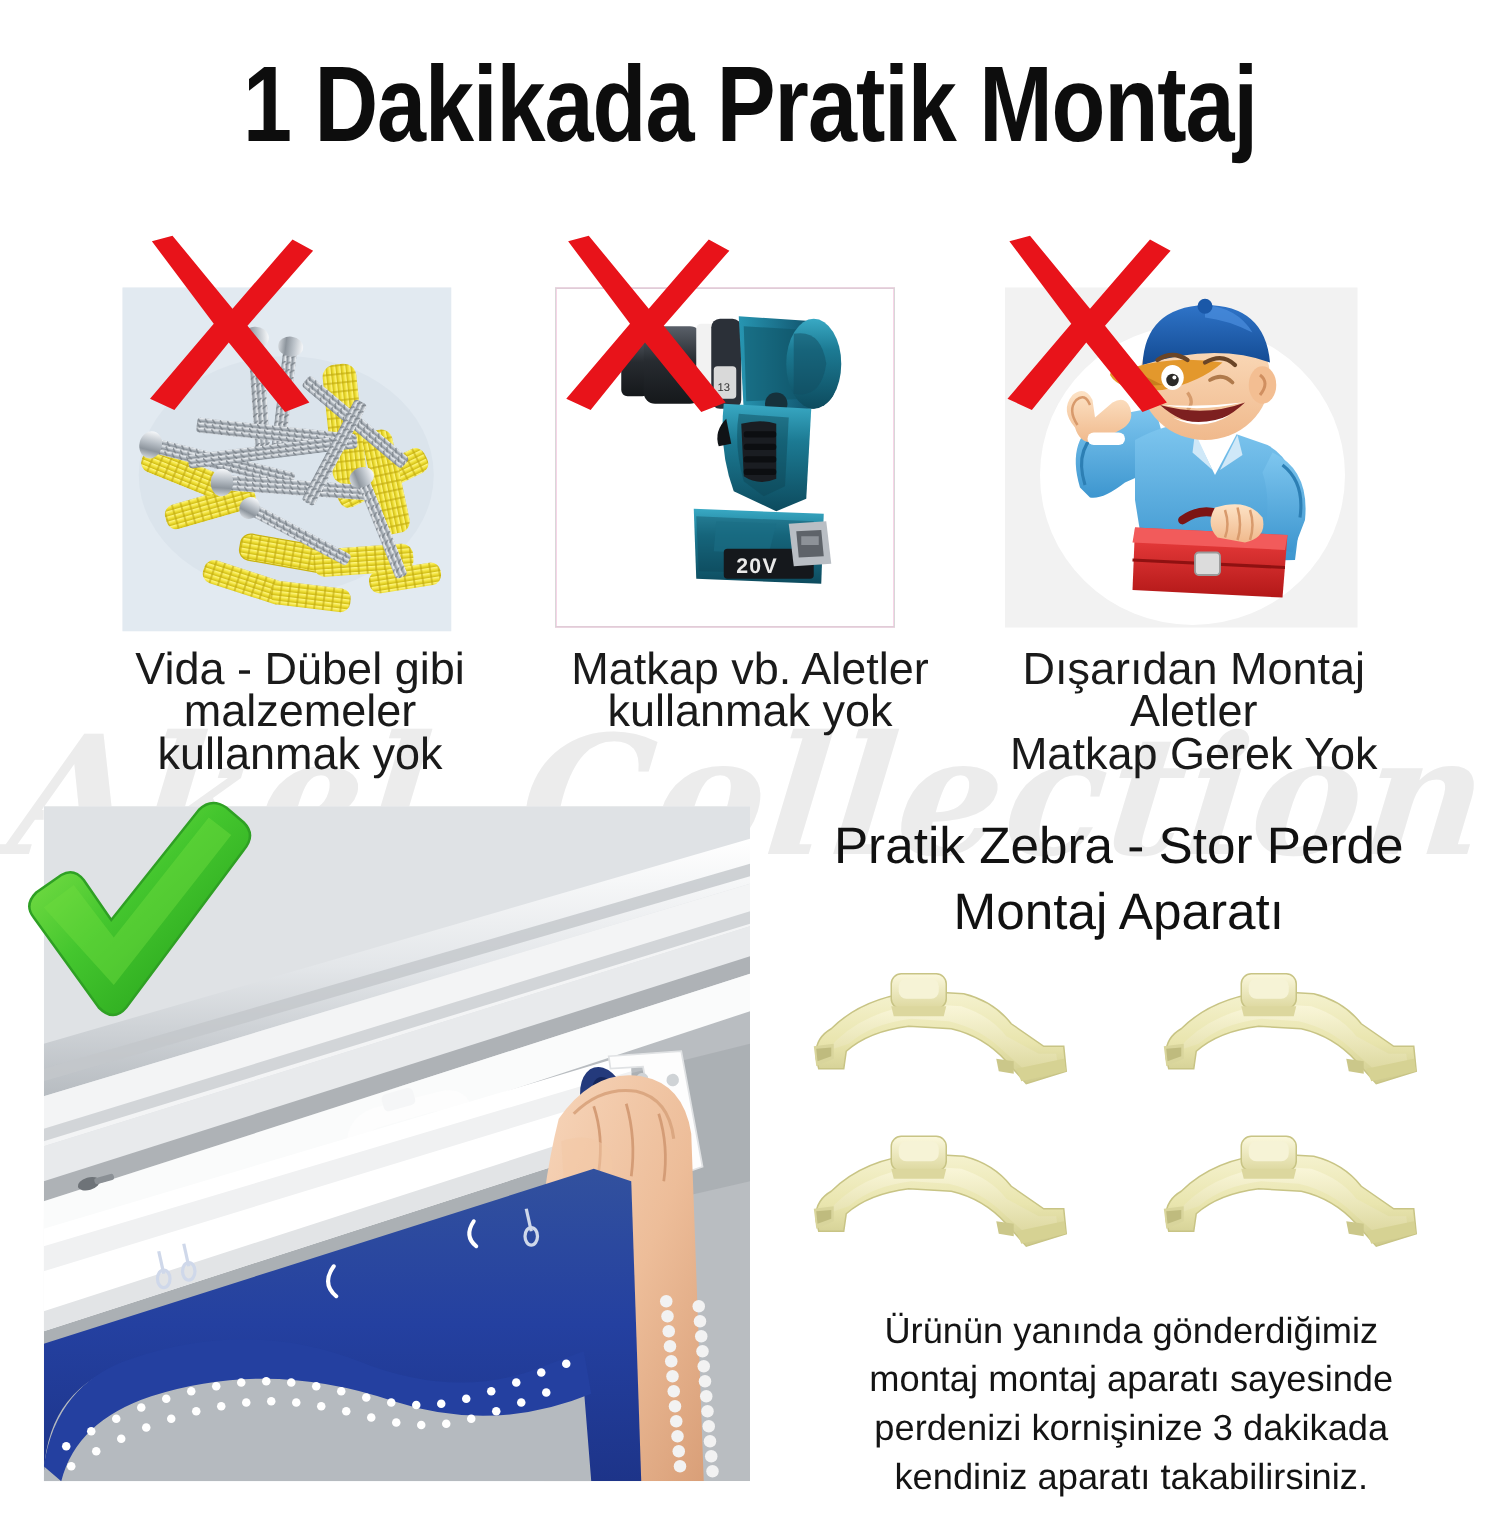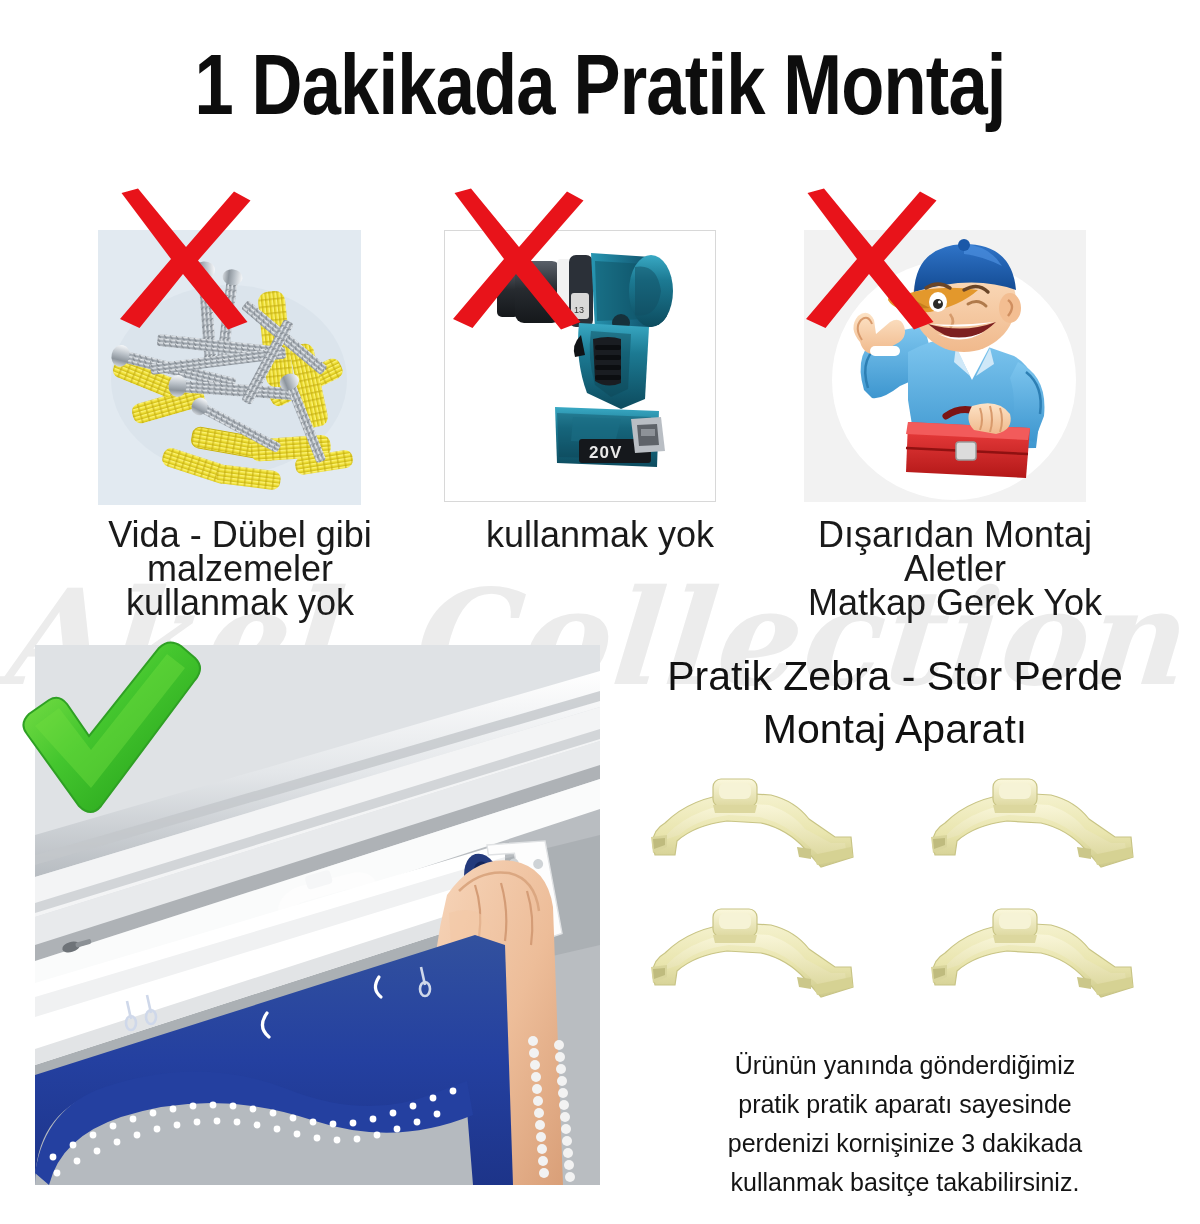--- a/index.html
+++ b/index.html
@@ -113,21 +113,21 @@
   .bracket { position: absolute; width: 220px; height: 105px; }
   .bk-1 { left: 20px;  top: 0px; }
   .bk-2 { left: 300px; top: 0px; }
   .bk-3 { left: 20px;  top: 130px; }
   .bk-4 { left: 300px; top: 130px; }
 
   .desc {
     position: absolute;
     left: 620px; top: 1046px; width: 570px;
     text-align: center;
-    font-size: 25px;
+    font-size: 29px;
     line-height: 39px;
     color: #141414;
     z-index: 5;
     font-family: "Liberation Sans", sans-serif;
   }
 </style>
 </head>
 <body>
 
 <div class="page">
@@ -320,20 +320,21 @@
             <rect x="196" y="198" width="14" height="7" fill="#8d9298"></rect>
           </svg>
         </div>
       </div>
       <div class="redx redx-2">
         <svg width="150" height="150" viewBox="0 0 100 100">
           <path d="M9 6 L20 3 L52 42 L84 5 L95 11 L60 51 L93 92 L80 97 L50 60 L21 96 L8 90 L42 50 Z" fill="#e8131a"></path>
         </svg>
       </div>
       <div class="caption">
+        <div>Matkap vb. Aletler</div>
         <div>kullanmak yok</div>
       </div>
     </div>
 
     <div class="card card-3">
       <div class="thumb thumb-3">
         <div class="man">
           <svg width="282" height="272" viewBox="0 0 282 272">
             <defs>
               <linearGradient id="shirt" x1="0" y1="0" x2="0" y2="1">
@@ -671,18 +672,18 @@
         <path d="M6 62 L22 60 L22 72 L8 78 Z" fill="#d9d59c"></path>
         <path d="M8 64 L20 63 L20 70 L9 74 Z" fill="#bfbb7e"></path>
         <path d="M152 72 L166 74 L166 84 L154 82 Z" fill="#cbc78a"></path>
         <path d="M168 80 L206 72 L208 82 L172 90 Z" fill="#d6d293"></path>
       </svg>
     </div>
   </div>
 
   <div class="desc">
     <div>Ürünün yanında  gönderdiğimiz</div>
-    <div>pratik pratik aparatı sayesinde</div>
+    <div>montaj montaj aparatı sayesinde</div>
     <div>perdenizi kornişinize 3 dakikada</div>
-    <div>kullanmak basitçe takabilirsiniz.</div>
+    <div>kendiniz aparatı takabilirsiniz.</div>
   </div>
 
 </div>
 
 </body></html>

